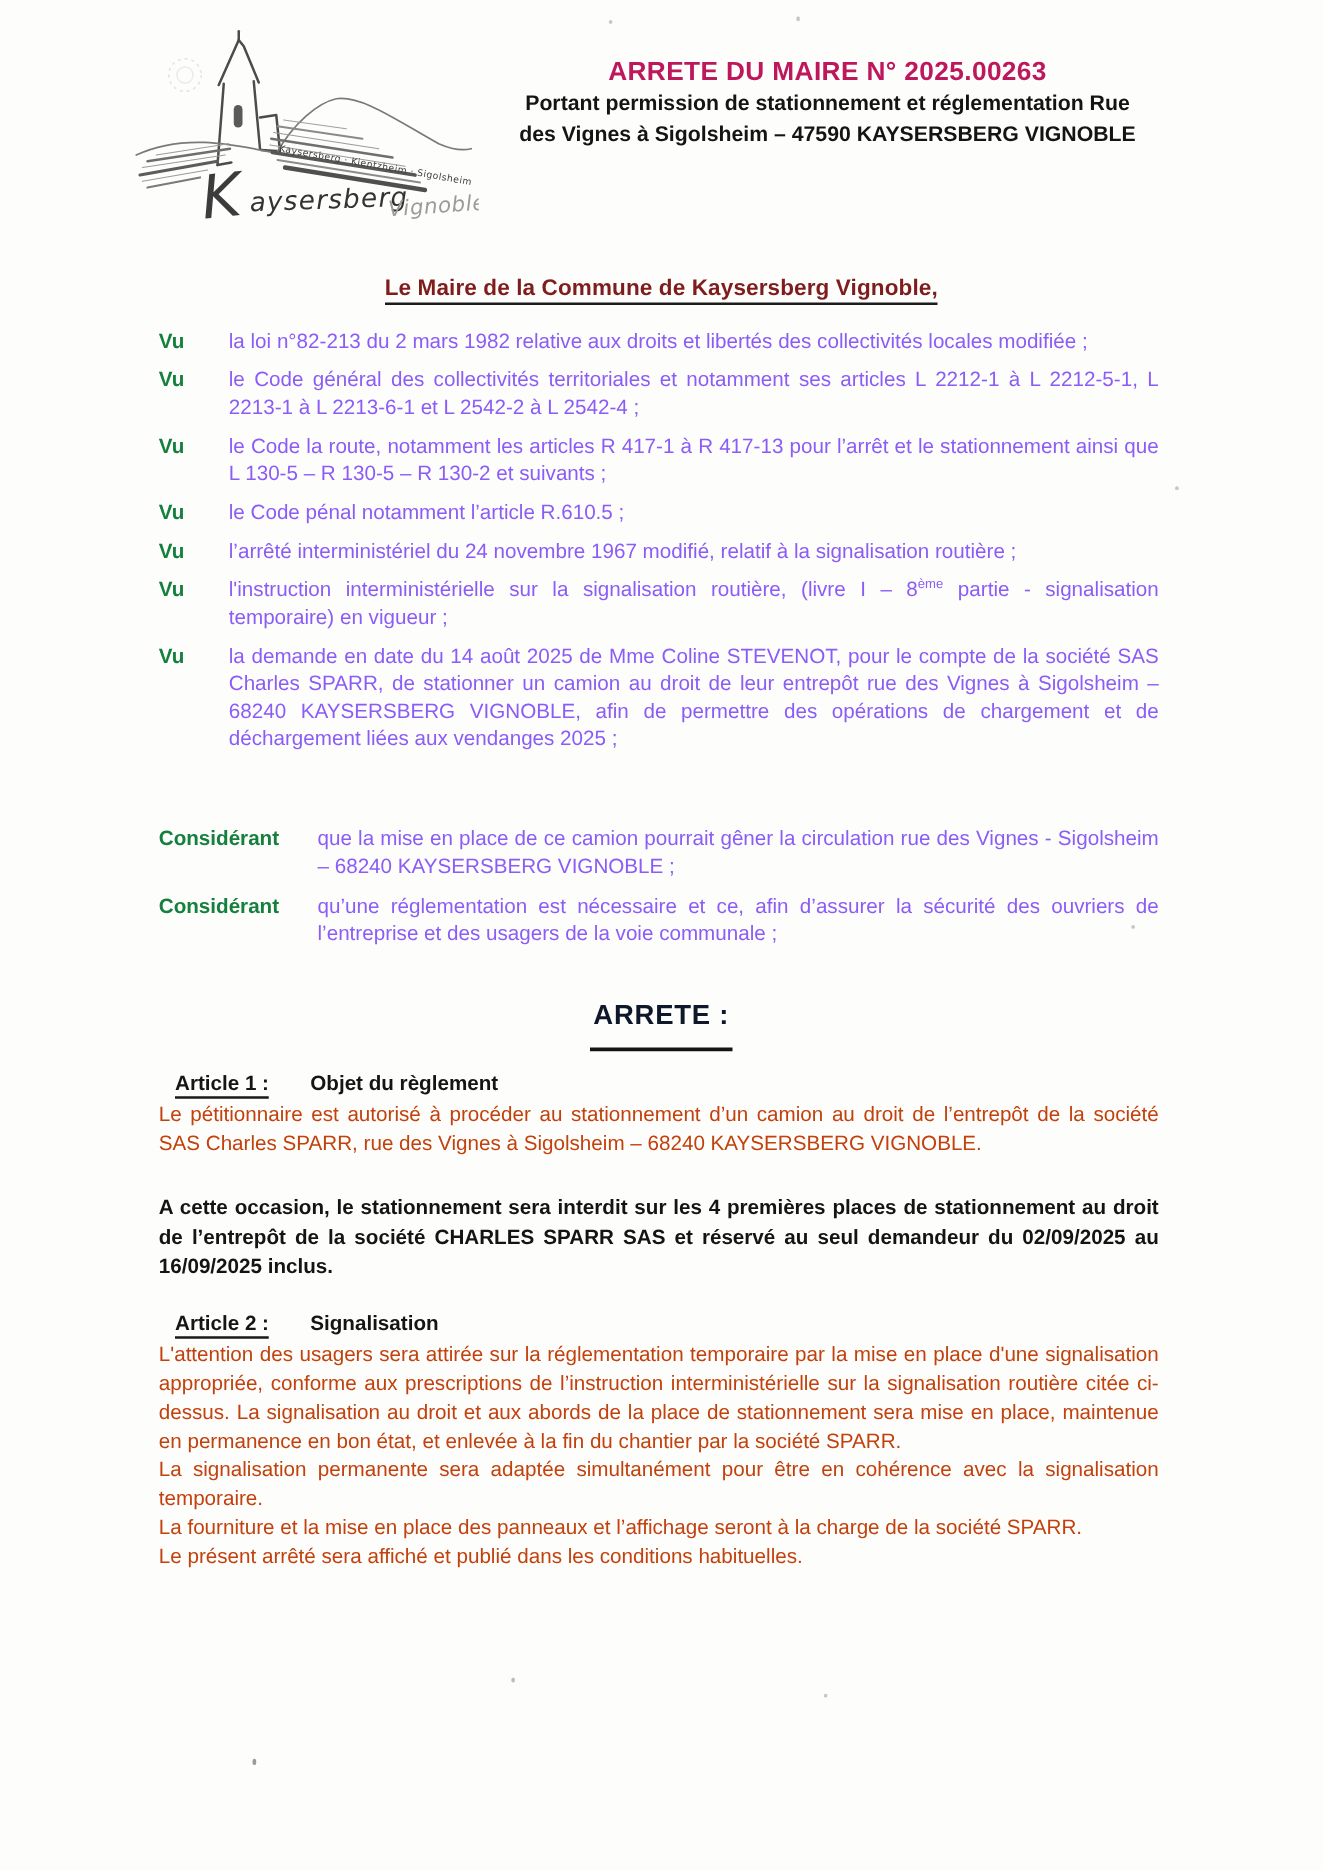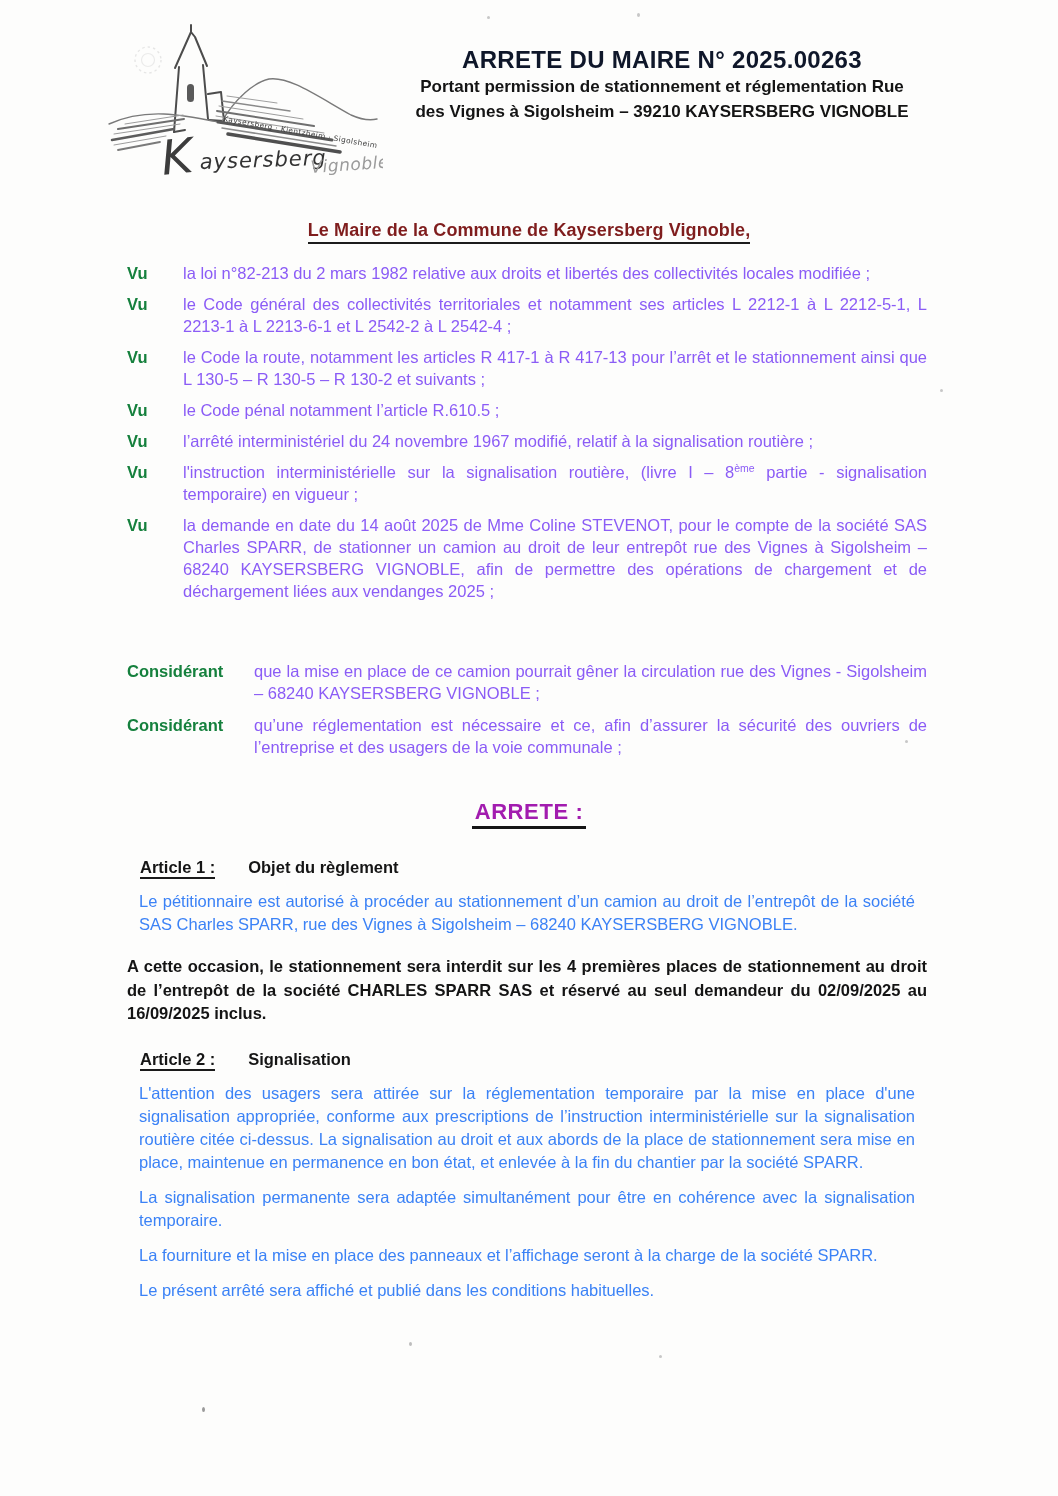--- a/index.html
+++ b/index.html
@@ -13,21 +13,21 @@
     color: #1d1d1d;
     overflow: hidden;
   }
 
   
   .logo-box { position: absolute; left: 103px; top: 22px; width: 280px; height: 172px; }
   .logo-box svg { width: 100%; height: 100%; }
 
   .title-block { position: absolute; left: 352px; top: 46px; width: 620px; text-align: center; }
   .doc-title {
-    margin: 0; font-size: 24px; font-weight: bold; letter-spacing: 0.3px; color: #0f172a;
+    margin: 0; font-size: 21px; font-weight: bold; letter-spacing: 0.3px; color: #be185d;
     white-space: nowrap;
   }
   .doc-subtitle { font-size: 17px; font-weight: bold; line-height: 25px; color: #141414; }
   .doc-subtitle div { white-space: nowrap; }
 
   .salutation-wrap { position: absolute; top: 220px; left: 0; width: 100%; text-align: center; }
   .salutation {
     font-size: 18px; font-weight: bold; color: #7f1d1d;
     border-bottom: 2px solid #1c1c1c; padding-bottom: 2px; letter-spacing: 0.1px;
   }
@@ -41,32 +41,32 @@
   .considerant-section .recital-row + .recital-row { margin-top: 10px; }
   .recital-label { flex: none; font-weight: bold; color: #15803d; line-height: 22px; }
   .vu-section .recital-label { width: 56px; }
   .considerant-section .recital-label { width: 127px; }
   .recital-text { flex: 1; text-align: justify; line-height: 22px; color: #8b5cf6; }
   .ord-sup { font-size: 10.5px; vertical-align: super; line-height: 0; }
 
   
   .arrete-wrap { position: absolute; top: 799px; left: 0; width: 100%; text-align: center; }
   .arrete-heading {
-    font-size: 22px; font-weight: bold; color: #a21caf; letter-spacing: 0.6px;
-    border-bottom: 3px solid #151515; padding: 0 3px 2px;
+    font-size: 22px; font-weight: bold; color: #0f172a; letter-spacing: 0.6px;
+    border-bottom: 3px solid #151515; padding: 0 3px 14px;
   }
 
   
   .article-1 { position: absolute; top: 856px;  left: 127px; right: 131px; }
   .restriction-block { position: absolute; top: 955px; left: 127px; right: 131px; }
   .article-2 { position: absolute; top: 1048px; left: 127px; right: 131px; }
 
   .article-heading { margin: 0 0 3px 0; font-size: 16.5px; font-weight: bold; color: #151515; line-height: 22px; }
   .article-label { border-bottom: 2px solid #1a1a1a; padding-bottom: 1px; margin-right: 33px; margin-left: 13px; }
-  .body-par { margin: 12px; font-size: 16.5px; text-align: justify; line-height: 23px; color: #3b82f6; }
+  .body-par { margin: 0; font-size: 16.5px; text-align: justify; line-height: 23px; color: #c2410c; }
   .restriction-par { margin: 0; font-size: 16.5px; font-weight: bold; text-align: justify; line-height: 23.5px; color: #141414; }
 
   
   .speck { position: absolute; border-radius: 50%; background: #c7c7c7; }
 </style>
 </head>
 <body>
 
 <div class="page">
 
@@ -118,21 +118,21 @@
       <text x="60" y="153" transform="rotate(-6 60 153)" font-family="DejaVu Sans, sans-serif" font-style="italic" font-size="48" fill="#3c3c3c">K</text>
       <text x="97" y="147" transform="rotate(-2 97 147)" font-family="DejaVu Sans, sans-serif" font-style="italic" font-size="21" letter-spacing="1" fill="#333333">aysersberg</text>
       <text x="208" y="151" transform="rotate(-4 208 151)" font-family="DejaVu Sans, sans-serif" font-style="italic" font-size="17" letter-spacing="0.5" fill="#9b9b9b">Vignoble</text>
     </svg>
   </div>
 
   <div class="title-block">
     <h1 class="doc-title">ARRETE DU MAIRE N° 2025.00263</h1>
     <div class="doc-subtitle">
       <div>Portant permission de stationnement et réglementation Rue</div>
-      <div>des Vignes à Sigolsheim – 39210 KAYSERSBERG VIGNOBLE</div>
+      <div>des Vignes à Sigolsheim – 47590 KAYSERSBERG VIGNOBLE</div>
     </div>
   </div>
 
   <div class="salutation-wrap">
     <span class="salutation">Le Maire de la Commune de Kaysersberg Vignoble,</span>
   </div>
 
   <section class="vu-section">
     <div class="recital-row">
       <span class="recital-label">Vu</span>

